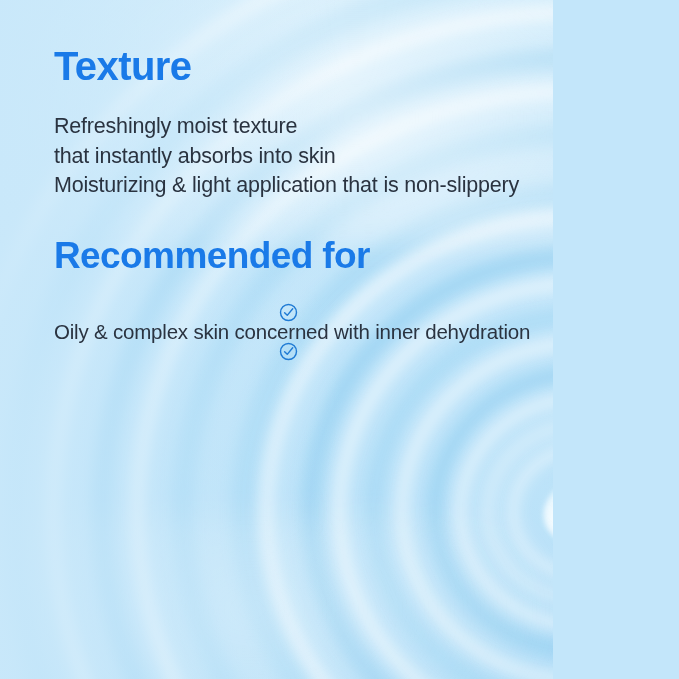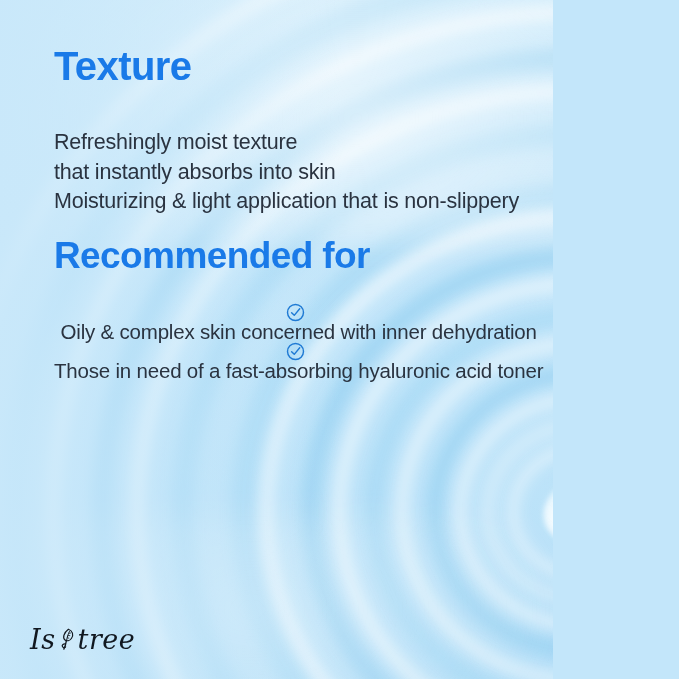--- a/index.html
+++ b/index.html
@@ -109,21 +109,20 @@
     color:#1a7ae8;
   }
 
   .body-block {
     position:absolute; top:112px; left:0;
     font-size:21.5px;
     line-height:29.5px;
     color:#2a3340;
     letter-spacing:-.2px;
     white-space:nowrap;
-    margin-top:16px;
   }
   .body-block div { white-space:nowrap; }
 
   .h-recommended {
     position:absolute; top:235px; left:0;
     font-size:37px;
     font-weight:bold;
     letter-spacing:-.6px;
     color:#1a7ae8;
   }
@@ -221,32 +220,20 @@
           <path d="M5.9 10.2 L8.7 13.0 L14.4 6.1" fill="none" stroke="#1f7ad4" stroke-width="1.5" stroke-linecap="round" stroke-linejoin="round"></path>
         </svg>
         <span class="list-text">Oily &amp; complex skin concerned with inner dehydration</span>
       </div>
 
       <div class="list-item">
         <svg class="check-icon" viewBox="0 0 20 20">
           <circle cx="10" cy="10" r="8.4" fill="none" stroke="#1f7ad4" stroke-width="1.5"></circle>
           <path d="M5.9 10.2 L8.7 13.0 L14.4 6.1" fill="none" stroke="#1f7ad4" stroke-width="1.5" stroke-linecap="round" stroke-linejoin="round"></path>
         </svg>
-        <span class="list-text">Those in need of a fast-absorbing hyaluronic acid toner</span>
       </div>
 
 
     </div>
   </div>
 
-  <div class="logo">
-    <span class="logo-is">Is</span>
-    <svg class="logo-leaf" width="20" height="26" viewBox="0 0 20 26">
-      <path d="M11.4 3.2 C15.6 4.6 17.0 9.2 14.4 12.5 C12.6 14.8 9.8 15.4 8.0 14.0 C5.6 12.1 6.3 7.0 11.4 3.2 Z" fill="none" stroke="#111820" stroke-width="1.2"></path>
-      <path d="M12.6 5.2 C11.0 8.2 10.0 11.6 9.6 14.6" fill="none" stroke="#111820" stroke-width="1"></path>
-      <path d="M11.6 7.4 L13.9 7.0 M10.7 9.6 L13.2 9.6 M10.0 11.8 L12.2 12.2" fill="none" stroke="#111820" stroke-width=".8"></path>
-      <path d="M9.5 14.2 C9.0 17.6 8.2 21.0 6.6 23.6" fill="none" stroke="#111820" stroke-width="1.3"></path>
-      <path d="M8.9 18.0 C6.4 17.4 4.6 18.8 5.4 20.6 C6.0 22.0 8.0 22.0 8.8 20.4" fill="none" stroke="#111820" stroke-width="1.2"></path>
-    </svg>
-    <span class="logo-tree">tree</span>
-  </div>
 
 </div>
 
 </body></html>

